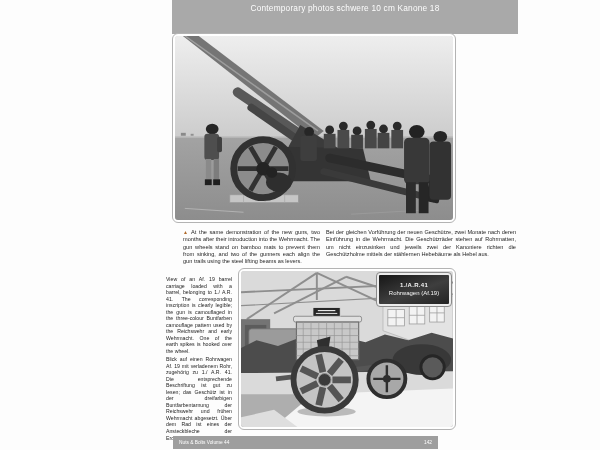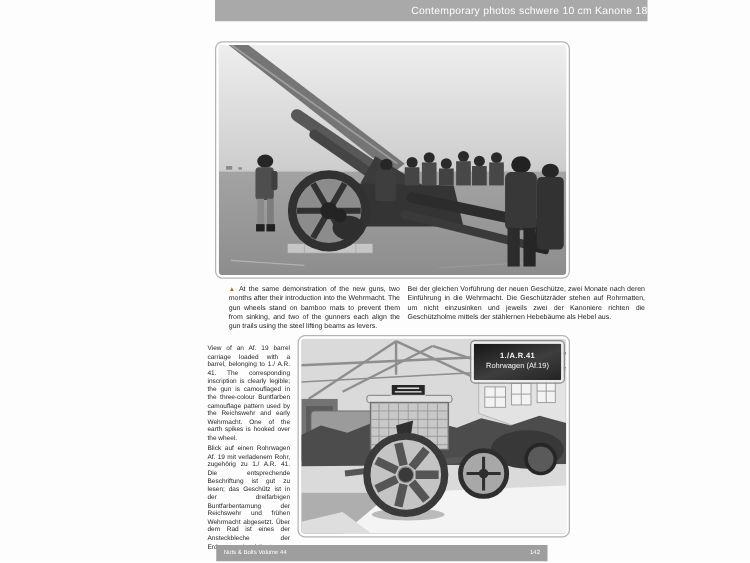--- a/index.html
+++ b/index.html
@@ -1,23 +1,23 @@
 <!DOCTYPE html>
 <html><head>
 <meta charset="utf-8">
 <style>
   html,body{margin:0;padding:0;background:#ffffff;}
   .canvas{
     position:relative;width:600px;height:450px;background:#fdfdfd;overflow:hidden;
     font-family:"Liberation Sans", sans-serif;color:#1c1c1c;
   }
   .header-bar{
-    position:absolute;left:172px;top:0;width:346px;height:17px;
+    position:absolute;left:172px;top:0;width:346px;height:34px;
     background:#a9a9a9;color:#fdfdfd;font-size:8.3px;line-height:17px;
-    text-align:right;letter-spacing:.2px;
+    text-align:center;letter-spacing:.2px;
   }
   .photo-frame{
     position:absolute;box-sizing:border-box;border:1px solid #b3b3b3;border-radius:6px;
     padding:2px;background:#ffffff;
   }
   .photo-frame .photo{
     width:100%;height:100%;border-radius:3px;overflow:hidden;position:relative;background:#d9d9d9;
   }
   .photo svg{display:block;width:100%;height:100%;}
   #photo1{left:172px;top:33px;width:284px;height:190px;}

